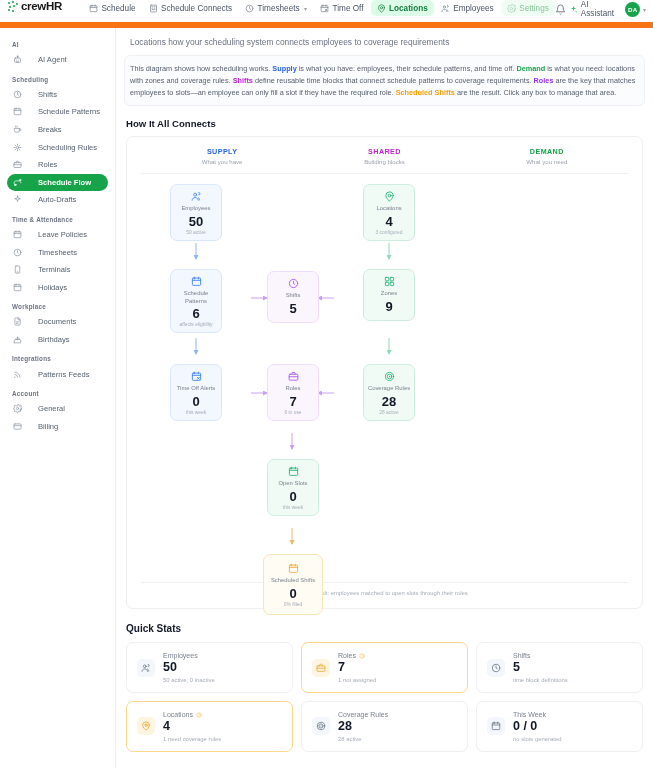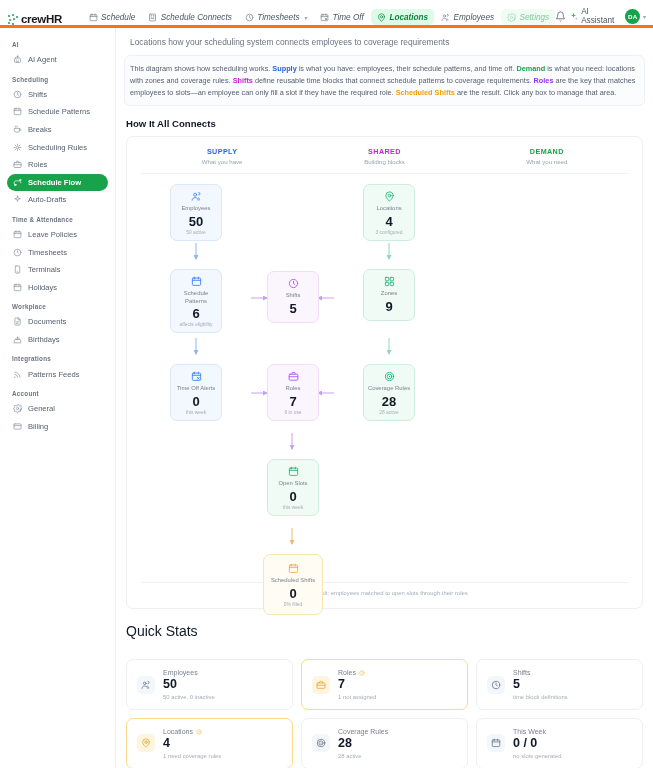--- a/index.html
+++ b/index.html
@@ -8,34 +8,34 @@
     font-family: "Liberation Sans", sans-serif;
     background: #ffffff;
     color: #1f2937;
     overflow: hidden;
   }
   .app { position: relative; width: 653px; height: 768px; display: flex; flex-direction: column; }
 
   
   .topbar {
     height: 28px; min-height: 28px;
-    display: flex; align-items: flex-end;
+    display: flex; align-items: flex-start;
     padding: 0 7px 0 8px;
-    border-bottom: 3px solid #f97316;
+    border-bottom: 6px solid #f97316;
     background: #fff;
     position: relative; z-index: 20;
   }
   .brand { display: flex; align-items: center; gap: 2px; width: 66px; }
   .brand-dots { width: 11px; height: 11px; position: relative; }
   .brand-dots i {
     position: absolute; width: 2.4px; height: 2.4px; border-radius: 50%; background: #16a34a;
   }
   .brand-text { font-size: 11.5px; font-weight: 700; letter-spacing: -0.3px; color: #18181b; }
 
-  .nav { display: flex; align-items: center; gap: 1px; margin-left: 10px; font-style: italic; }
+  .nav { display: flex; align-items: center; gap: 1px; margin-left: 10px; }
   .nav-item {
     display: flex; align-items: center; gap: 3.5px;
     padding: 3.5px 6px; border-radius: 5px;
     font-size: 8.2px; color: #4b5563; white-space: nowrap; cursor: pointer;
   }
   .nav-item .ico { display: flex; width: 9px; height: 9px; opacity: .72; }
   .nav-item svg { width: 9px; height: 9px; }
   .nav-item.active { background: #dcfce7; color: #15803d; font-weight: 600; }
   .nav-item.active .ico { opacity: 1; }
   .nav-item.muted { background: #f0fdf4; color: #86c79d; }
@@ -61,21 +61,21 @@
     border-right: 1px solid #eceef1;
     background: #fff;
     padding: 6px 7px 10px 7px;
     overflow: hidden;
   }
   .sec-label {
     font-size: 6.3px; font-weight: 700; color: #6b7280;
     letter-spacing: .25px; padding: 7px 5px 3px 5px;
   }
   .side-item {
-    display: flex; align-items: center; gap: 6px;
+    display: flex; align-items: center; gap: 16px;
     padding: 4.3px 6px; border-radius: 12px;
     font-size: 7.6px; color: #55606e; cursor: pointer; white-space: nowrap;
   }
   .side-item .sico { width: 9px; height: 9px; display: flex; color: #8b95a3; flex: 0 0 9px; }
   .side-item svg { width: 9px; height: 9px; }
   .side-item.active { background: #16a34a; color: #fff; font-weight: 600; }
   .side-item.active .sico { color: #fff; }
 
   
   .main { flex: 1; overflow: hidden; padding: 0 8px 0 8px; background: #fff; }
@@ -122,21 +122,21 @@
   .n-green .nico  { color: #22b573; }
   .n-purple { background: #fbf5fe; border: 1px solid #f0ddfa; }
   .n-purple .nico { color: #a855f7; }
   .n-amber  { background: #fffcf3; border: 1px solid #fae6b4; }
   .n-amber .nico  { color: #f2a93b; }
 
   .diag-sep { height: 1px; background: #eef0f3; margin: 4px 0 7px; }
   .diag-foot { text-align: center; font-size: 5.9px; color: #a6adb8; }
 
   
-  .h2b { font-size: 14px; font-weight: 400; color: #111827; margin: 14px 0 20px 2px; }
+  .h2b { font-size: 10px; font-weight: 700; color: #111827; margin: 14px 0 8px 2px; }
   .stats { display: grid; grid-template-columns: repeat(3, 1fr); gap: 8px; margin: 0 2px; }
   .stat {
     border: 1px solid #edeff2; border-radius: 7px; background: #fff;
     padding: 9px 10px; display: flex; align-items: center; gap: 8px; cursor: pointer;
   }
   .stat.warn { border-color: #fbd98a; }
   .st-ico {
     width: 18px; height: 18px; min-width: 18px; border-radius: 5px; background: #f3f6fb;
     display: flex; align-items: center; justify-content: center; color: #6b7785;
   }

